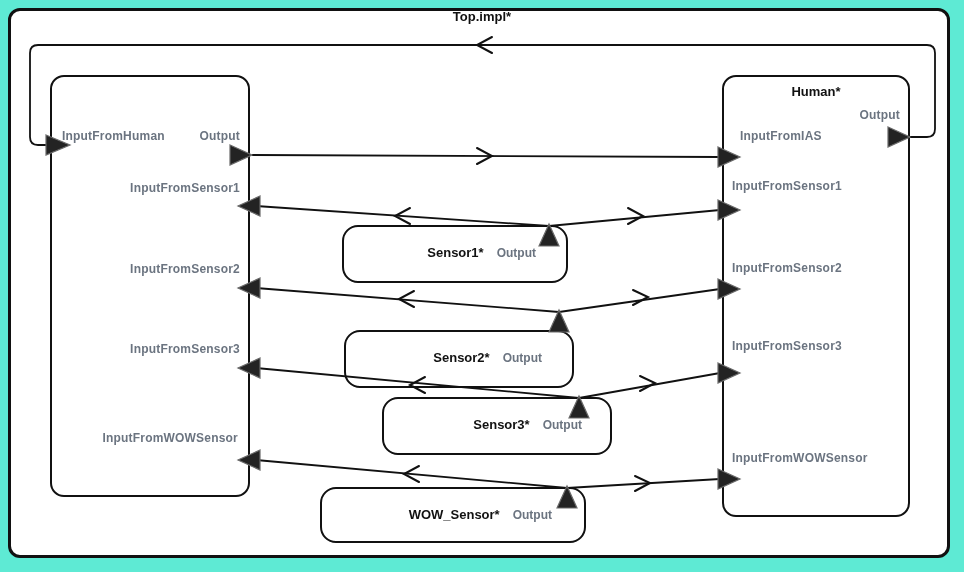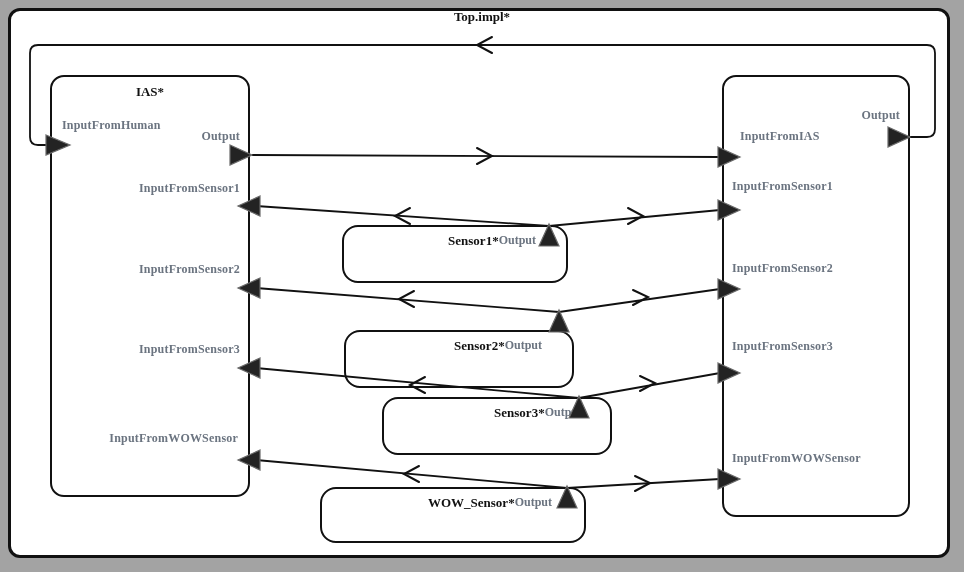--- a/index.html
+++ b/index.html
@@ -1,18 +1,18 @@
 <!DOCTYPE html>
 <html><head>
 <meta charset="utf-8">
 <style>
   html,body{margin:0;padding:0;background:#ffffff;}
   .stage{
-    position:relative;width:964px;height:572px;background:#a3a3a3;
-    font-family:Liberation Serif, serif;overflow:hidden;
+    position:relative;width:964px;height:572px;background:#5eead4;
+    font-family:Liberation Sans, sans-serif;overflow:hidden;
   }
   .outer-box{
     position:absolute;left:8px;top:8px;width:942px;height:550px;
     border:3px solid #111;border-radius:12px;background:#fff;box-sizing:border-box;
   }
   .outer-title{
     position:absolute;left:0;right:0;top:9px;text-align:center;
     font-size:13px;font-weight:bold;color:#111;
   }
   .component{
@@ -28,48 +28,48 @@
     letter-spacing:.2px;white-space:nowrap;
   }
   .ias-box{left:50px;top:75px;width:200px;height:422px;}
   .human-box{left:722px;top:75px;width:188px;height:442px;}
   .sensor-box{border-radius:16px;}
   .sensor1-box{left:342px;top:225px;width:226px;height:58px;}
   .sensor2-box{left:344px;top:310px;width:230px;height:58px;margin-top:20px;}
   .sensor3-box{left:362px;top:397px;width:230px;height:58px;margin-left:20px;}
   .wow-box{left:320px;top:487px;width:266px;height:56px;}
   .sensor-title-row{
-    position:absolute;top:6px;display:flex;gap:0;align-items:flex-start;white-space:nowrap;
+    position:absolute;top:18px;display:flex;gap:13px;align-items:center;white-space:nowrap;
   }
   .sensor-title-row .s-title{font-size:13px;font-weight:bold;color:#111;}
   .sensor-title-row .s-out{font-size:12px;font-weight:bold;color:#6b7480;}
   svg.wires{position:absolute;left:0;top:0;width:964px;height:572px;}
   svg.wires .wire{stroke:#111;stroke-width:1.8;fill:none;}
   svg.wires .chev{stroke:#111;stroke-width:2;fill:none;stroke-linecap:round;stroke-linejoin:miter;}
   svg.wires .port{fill:#232323;stroke:#6a6a6a;stroke-width:1.2;}
 </style>
 </head>
 <body>
 
 <div class="stage">
 
   <div class="outer-box"></div>
   <div class="outer-title">Top.impl*</div>
 
   <div class="component ias-box">
-    <div class="comp-title">IAS*</div>
-    <div class="port-label" style="left:10px;top:41px;">InputFromHuman</div>
+    <div class="port-label" style="left:10px;top:52px;">InputFromHuman</div>
     <div class="port-label" style="right:8px;top:52px;">Output</div>
     <div class="port-label" style="right:8px;top:104px;">InputFromSensor1</div>
     <div class="port-label" style="right:8px;top:185px;">InputFromSensor2</div>
     <div class="port-label" style="right:8px;top:265px;">InputFromSensor3</div>
     <div class="port-label" style="right:10px;top:354px;">InputFromWOWSensor</div>
   </div>
 
   <div class="component human-box">
+    <div class="comp-title">Human*</div>
     <div class="port-label" style="right:8px;top:31px;">Output</div>
     <div class="port-label" style="left:16px;top:52px;">InputFromIAS</div>
     <div class="port-label" style="left:8px;top:102px;">InputFromSensor1</div>
     <div class="port-label" style="left:8px;top:184px;">InputFromSensor2</div>
     <div class="port-label" style="left:8px;top:262px;">InputFromSensor3</div>
     <div class="port-label" style="left:8px;top:374px;">InputFromWOWSensor</div>
   </div>
 
   <div class="component sensor-box sensor1-box">
     <div class="sensor-title-row" style="right:30px;">

